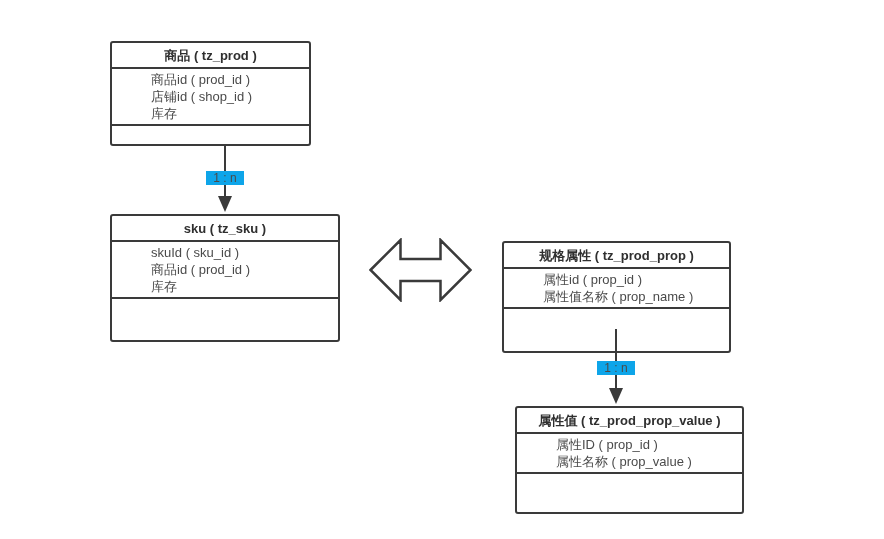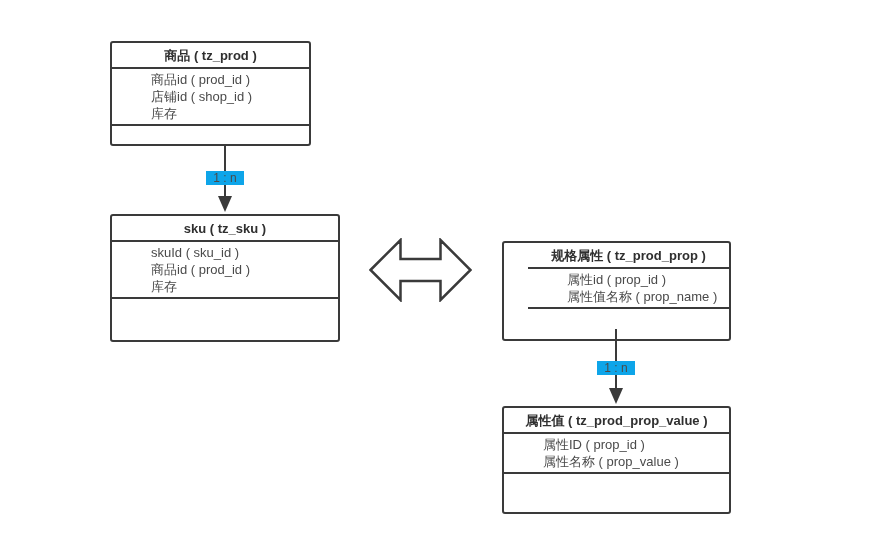--- a/index.html
+++ b/index.html
@@ -92,34 +92,34 @@
       <div class="t-row">商品id ( prod_id )</div>
       <div class="t-row">库存</div>
     </div>
     <div class="t-footer"></div>
   </div>
 
   <svg class="dbl-arrow" style="left:369px;top:238px;" width="103" height="64" viewBox="0 0 103 64">
     <path d="M1.5 32 L31.5 2 L31.5 21 L71.5 21 L71.5 2 L101.5 32 L71.5 62 L71.5 43 L31.5 43 L31.5 62 Z" fill="#ffffff" stroke="#3a3a3a" stroke-width="2.5" stroke-linejoin="miter"></path>
   </svg>
 
-  <div class="etable" style="left:502px;top:241px;width:229px;height:100px;padding-left:24px;">
+  <div class="etable" style="left:502px;top:241px;width:229px;height:112px;">
     <div class="t-header">规格属性 ( tz_prod_prop )</div>
     <div class="t-body">
       <div class="t-row">属性id ( prop_id )</div>
       <div class="t-row">属性值名称 ( prop_name )</div>
     </div>
     <div class="t-footer"></div>
   </div>
 
   <div class="rel-line" style="left:615px;top:329px;height:60px;"></div>
   <div class="rel-label" style="left:597px;top:361px;width:38px;">1 : n</div>
   <div class="rel-head" style="left:609px;top:388px;"></div>
 
-  <div class="etable" style="left:502px;top:406px;width:229px;height:108px;">
+  <div class="etable" style="left:515px;top:406px;width:229px;height:108px;">
     <div class="t-header">属性值 ( tz_prod_prop_value )</div>
     <div class="t-body">
       <div class="t-row">属性ID ( prop_id )</div>
       <div class="t-row">属性名称 ( prop_value )</div>
     </div>
     <div class="t-footer"></div>
   </div>
 
 </div>
 

